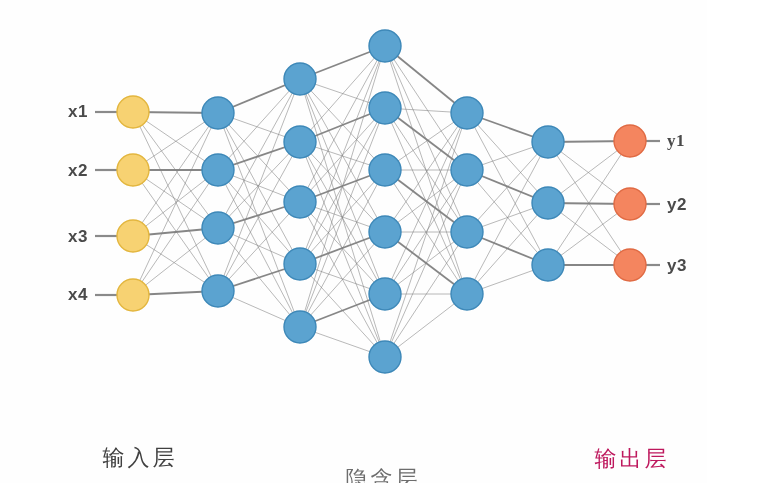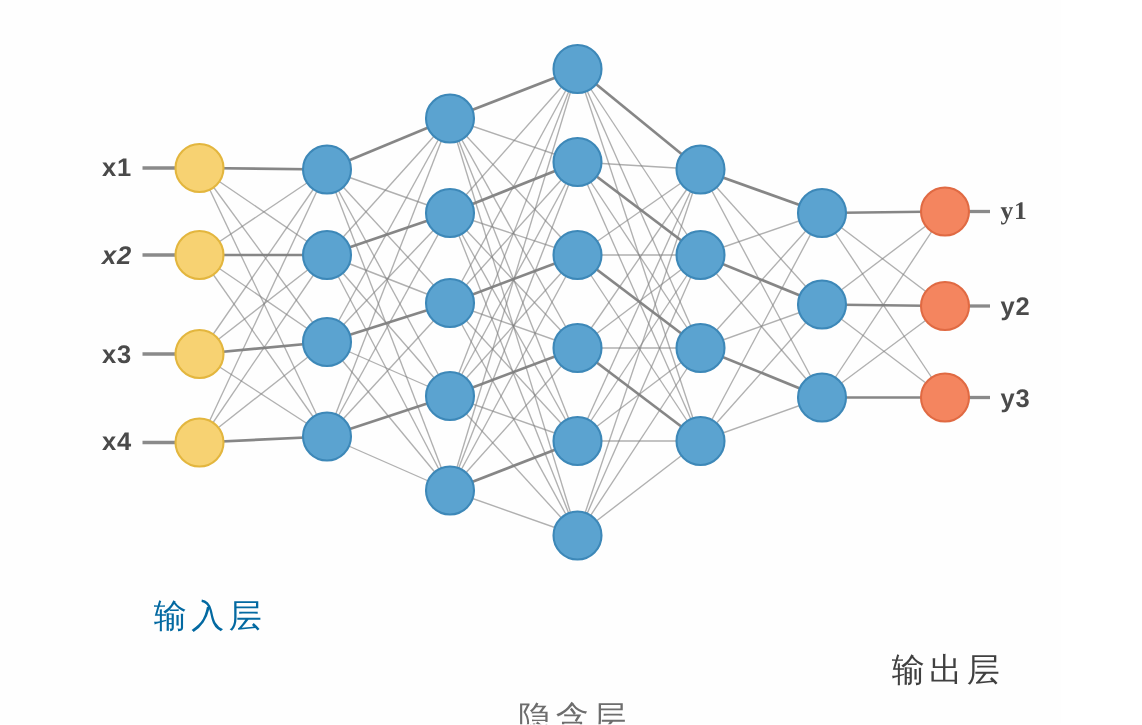--- a/index.html
+++ b/index.html
@@ -205,29 +205,29 @@
         <circle cx="548" cy="203" r="16" fill="#5BA3D0" stroke="#3D88B8" stroke-width="1.4"></circle>
         <circle cx="548" cy="265" r="16" fill="#5BA3D0" stroke="#3D88B8" stroke-width="1.4"></circle>
         <circle cx="630" cy="141" r="16" fill="#F4855F" stroke="#E06A43" stroke-width="1.4"></circle>
         <circle cx="630" cy="204" r="16" fill="#F4855F" stroke="#E06A43" stroke-width="1.4"></circle>
         <circle cx="630" cy="265" r="16" fill="#F4855F" stroke="#E06A43" stroke-width="1.4"></circle>
       </g>
   </svg>
 
   <div id="input-label-layer">
       <div class="io-label" style="left: 68px; top: 102px; color: rgb(74, 74, 74);">x1</div>
-      <div class="io-label" style="left: 68px; top: 161px; color: rgb(74, 74, 74); font-style: italic;">x2</div>
+      <div class="io-label" style="left: 68px; top: 161px; color: rgb(74, 74, 74);">x2</div>
       <div class="io-label" style="left: 68px; top: 227px; color: rgb(74, 74, 74);">x3</div>
       <div class="io-label" style="left: 68px; top: 285px; color: rgb(74, 74, 74);">x4</div>
     </div>
   <div id="output-label-layer">
       <div class="io-label" style="left: 667px; top: 131px; color: rgb(74, 74, 74); font-family: Liberation Serif, serif;">y1</div>
       <div class="io-label" style="left: 667px; top: 195px; color: rgb(74, 74, 74);">y2</div>
       <div class="io-label" style="left: 667px; top: 256px; color: rgb(74, 74, 74);">y3</div>
     </div>
   <div id="caption-layer">
-      <div class="layer-caption" style="left: 140px; top: 396px; color: #0369a1;">输入层</div>
+      <div class="layer-caption" style="left: 140px; top: 443px; color: #404040;">输入层</div>
       <div class="layer-caption" style="left: 383px; top: 420px; color: rgb(109, 109, 109); margin-top: 44px;">隐含层</div>
-      <div class="layer-caption" style="left: 632px; top: 432px; color: #404040;">输出层</div>
+      <div class="layer-caption" style="left: 632px; top: 444px; color: #be185d;">输出层</div>
     </div>
 
 
 </div>
 
 </body></html>

